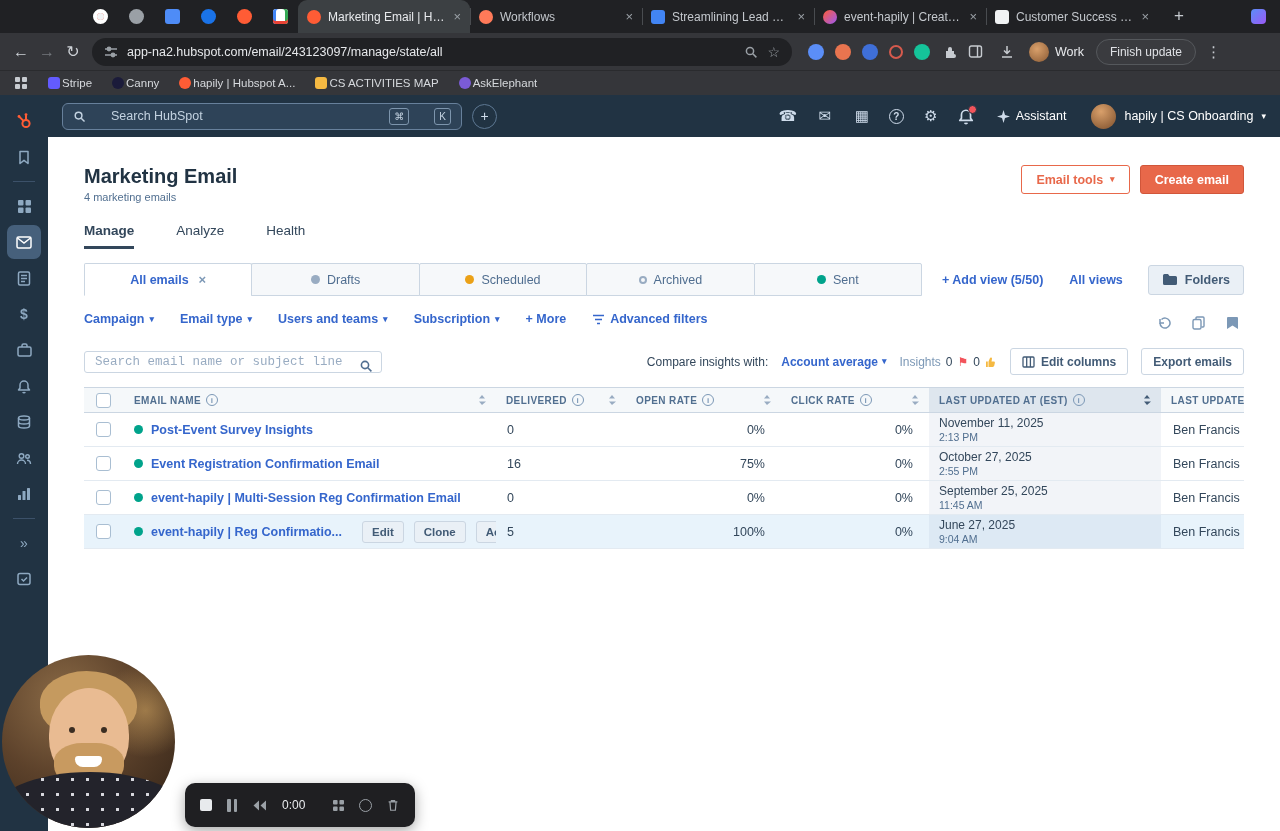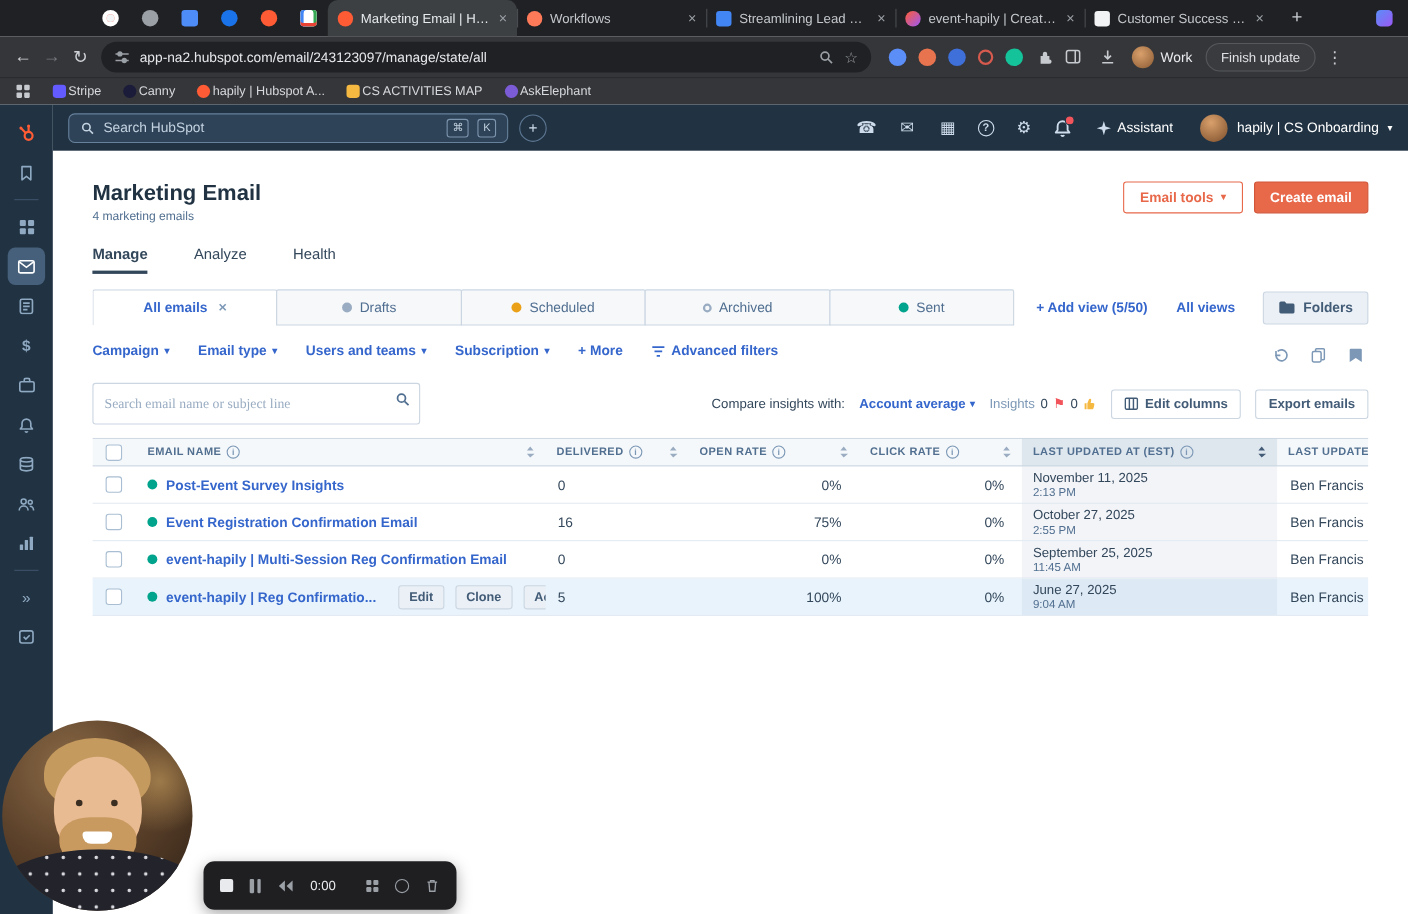--- a/index.html
+++ b/index.html
@@ -45,21 +45,21 @@
   .bm{display:flex;align-items:center;gap:2px}
   .bmi{width:12px;height:12px;border-radius:3px;flex:none}
 
   
   .sidebar{position:absolute;top:95px;left:0;width:48px;bottom:0;background:var(--navy);display:flex;flex-direction:column;align-items:center;padding-top:8px;z-index:10}
   .sicon{width:34px;height:34px;margin:1px 0;border-radius:7px;display:flex;align-items:center;justify-content:center;color:#8ea9c1;font-size:15px}
   .sicon.active{background:#46607b;color:#fff}
   .sdiv{width:22px;height:1px;background:#3c5169;margin:6px 0}
 
   .topnav{position:absolute;top:95px;left:48px;right:0;height:42px;background:var(--navy);display:flex;align-items:center;padding:0 14px;z-index:9}
-  .hs-search{width:400px;height:27px;background:#2e4358;border:1px solid #67809b;border-radius:6px;display:flex;align-items:center;gap:8px;padding:0 10px;color:#c3d2e0;font-size:12.5px}
+  .hs-search{width:400px;height:27px;background:#2e4358;border:1px solid #67809b;border-radius:6px;display:flex;align-items:center;gap:25px;padding:0 10px;color:#c3d2e0;font-size:12.5px}
   .hs-search .ph{flex:1;color:#c3d2e0}
   .key{border:1px solid #7d95ad;border-radius:3px;font-size:10px;line-height:15px;padding:0 4px;color:#c3d2e0}
   .plusbtn{width:25px;height:25px;margin-left:10px;border:1px solid #5d7792;border-radius:50%;display:flex;align-items:center;justify-content:center;color:#cfdceb;font-size:14px}
   .nav-right{margin-left:auto;display:flex;align-items:center;gap:17px;color:#cfdceb}
   .nicon{font-size:15px;display:flex;align-items:center;justify-content:center;width:20px;height:20px}
   .qicon{width:15px;height:15px;border:1.3px solid #cfdceb;border-radius:50%;font-size:10px;font-weight:bold;display:flex;align-items:center;justify-content:center}
   .bellwrap{position:relative}
   .badge{position:absolute;top:-3px;right:-3px;width:9px;height:9px;background:#f2545b;border-radius:50%;border:1.5px solid var(--navy)}
   .assistant{display:flex;align-items:center;gap:6px;font-size:12.5px;color:#fff;margin-left:6px}
   .account{display:flex;align-items:center;gap:8px;margin-left:8px;color:#fff;font-size:12.5px}
@@ -93,21 +93,21 @@
   .allviews{margin-left:26px}
   .folders-btn{margin-left:auto;background:var(--ghost);border:1px solid var(--border);color:#425b76;height:30px;border-radius:3px;display:flex;align-items:center;gap:8px;padding:0 13px;font-size:12.5px;font-weight:600}
 
   .filterbar{margin:16px 36px 0;display:flex;align-items:flex-start;gap:26px;font-size:12.5px;font-weight:600;color:var(--link)}
   .fitem{display:flex;align-items:center;gap:5px}
   .view-actions{margin-left:auto;display:flex;gap:10px}
   .va{width:24px;height:22px;display:flex;align-items:center;justify-content:center;color:#7c98b6}
 
   .listbar{margin:14px 36px 0;display:flex;align-items:center}
   .search-wrap{position:relative;width:298px}
-  .search-wrap input{width:100%;height:38px;border:1px solid var(--border);border-radius:3px;padding:0 30px 0 10px;font-size:12.5px;color:var(--text);font-family:Liberation Serif, serif}
+  .search-wrap input{width:100%;height:22px;border:1px solid var(--border);border-radius:3px;padding:0 30px 0 10px;font-size:12.5px;color:var(--text);font-family:Liberation Mono, monospace}
   .search-wrap input::placeholder{color:#99acc2}
   .search-wrap svg{position:absolute;right:9px;top:8px}
   .lb-right{margin-left:auto;display:flex;align-items:center;gap:13px;font-size:12px;color:var(--text)}
   .cmpv{color:var(--link);font-weight:bold;display:flex;align-items:center;gap:4px}
   .insights{display:flex;align-items:center;gap:5px;color:var(--muted2)}
   .insights .n{color:var(--text)}
   .flag{color:#f2545b;font-size:12px}
   .sm-btn{height:27px;padding:0 11px;background:#fff;border:1px solid var(--border);color:#425b76;font-size:12px;font-weight:600;border-radius:3px;display:flex;align-items:center;gap:6px;white-space:nowrap}
 
   .table{margin:12px 36px 0;overflow:hidden}

